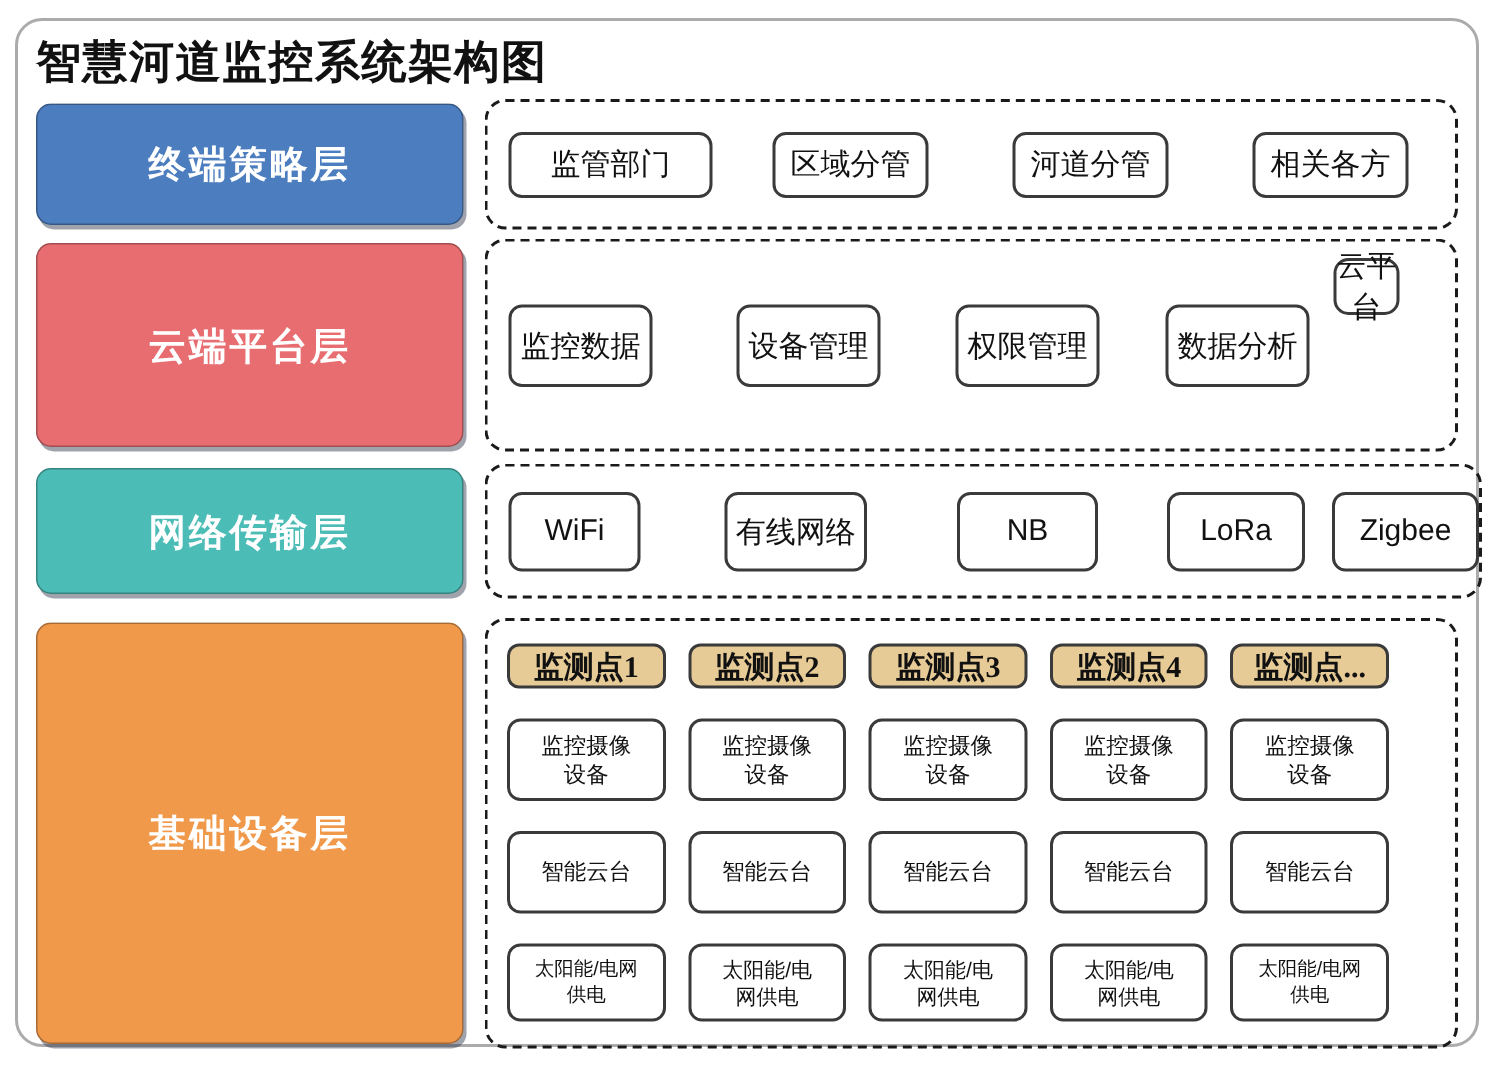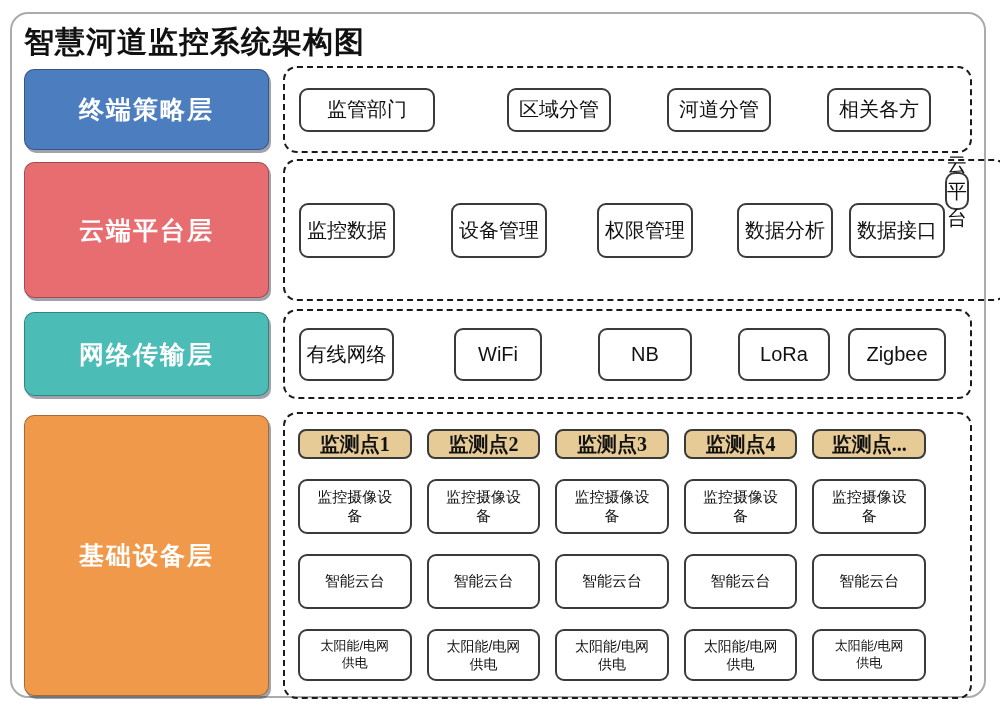--- a/index.html
+++ b/index.html
@@ -11,21 +11,21 @@
     position:absolute;left:10px;top:12px;width:976px;height:686px;
     border:2px solid var(--frame,#ababab);border-radius:18px;box-sizing:border-box;
     padding:0 12px;
   }
   .title{
     font-size:30px;font-weight:900;letter-spacing:1px;
     margin:10px 0 6px 0;line-height:36px;color:var(--title_text,#111);
   }
   .layer{display:flex;align-items:stretch;box-sizing:border-box;}
   .layer-label{
-    width:245px;flex:none;margin:3px 0;border-radius:10px;
+    width:285px;flex:none;margin:3px 0;border-radius:10px;
     display:flex;align-items:center;justify-content:center;
     color:#fff;font-weight:bold;font-size:25px;letter-spacing:2px;
     border:1px solid rgba(0,0,0,.30);box-shadow:2px 3px 0 rgba(45,50,70,.45);
     box-sizing:border-box;
   }
   .bg-blue{background:var(--layer1,#4C7DBE);}
   .bg-red{background:var(--layer2,#E76D71);}
   .bg-teal{background:var(--layer3,#4CBCB6);}
   .bg-orange{background:var(--layer4,#F0994B);}
   .layer-panel{
@@ -38,21 +38,21 @@
   .l4{height:287px;margin-top:13px;}
   .node{
     background:#fff;border:2px solid var(--node_border,#3a3a3a);border-radius:9px;
     display:flex;align-items:center;justify-content:center;
     font-size:20px;color:#111;box-sizing:border-box;text-align:center;
   }
   
   .p1{display:flex;align-items:center;padding-left:14px;}
   .p1 .node{height:44px;}
   .n1a{width:136px;margin-right:40px;}
-  .n1b{width:104px;margin-right:56px;margin-left:32px;}
+  .n1b{width:104px;margin-right:56px;}
   .n1c{width:104px;margin-right:56px;}
   .n1d{width:104px;}
   
   .p2{display:flex;justify-content:center;padding:0 37px 0 14px;}
   .l2-row{display:flex;align-items:center;}
   .l2-row .node{width:96px;height:55px;}
   .n2a{margin-right:56px;}.n2b{margin-right:50px;}.n2c{margin-right:44px;}.n2d{margin-right:16px;}
   .wide-node{height:38px;margin-top:11px;border-radius:10px;}
   
   .p3{display:flex;align-items:center;padding-left:14px;}
@@ -93,31 +93,30 @@
   </div>
 
   <div class="layer l2">
     <div class="layer-label bg-red">云端平台层</div>
     <div class="layer-panel p2">
       <div class="l2-row">
         <div class="node n2a">监控数据</div>
         <div class="node n2b">设备管理</div>
         <div class="node n2c">权限管理</div>
         <div class="node n2d">数据分析</div>
-        <div class="node">数据接口</div>
       </div>
       <div class="node wide-node">云平台</div>
     </div>
   </div>
 
   <div class="layer l3">
     <div class="layer-label bg-teal">网络传输层</div>
     <div class="layer-panel p3">
+      <div class="node n3b">WiFi</div>
       <div class="node n3a">有线网络</div>
-      <div class="node n3b">WiFi</div>
       <div class="node n3c">NB</div>
       <div class="node n3d">LoRa</div>
       <div class="node n3e">Zigbee</div>
     </div>
   </div>
 
   <div class="layer l4">
     <div class="layer-label bg-orange">基础设备层</div>
     <div class="layer-panel p4">
 

